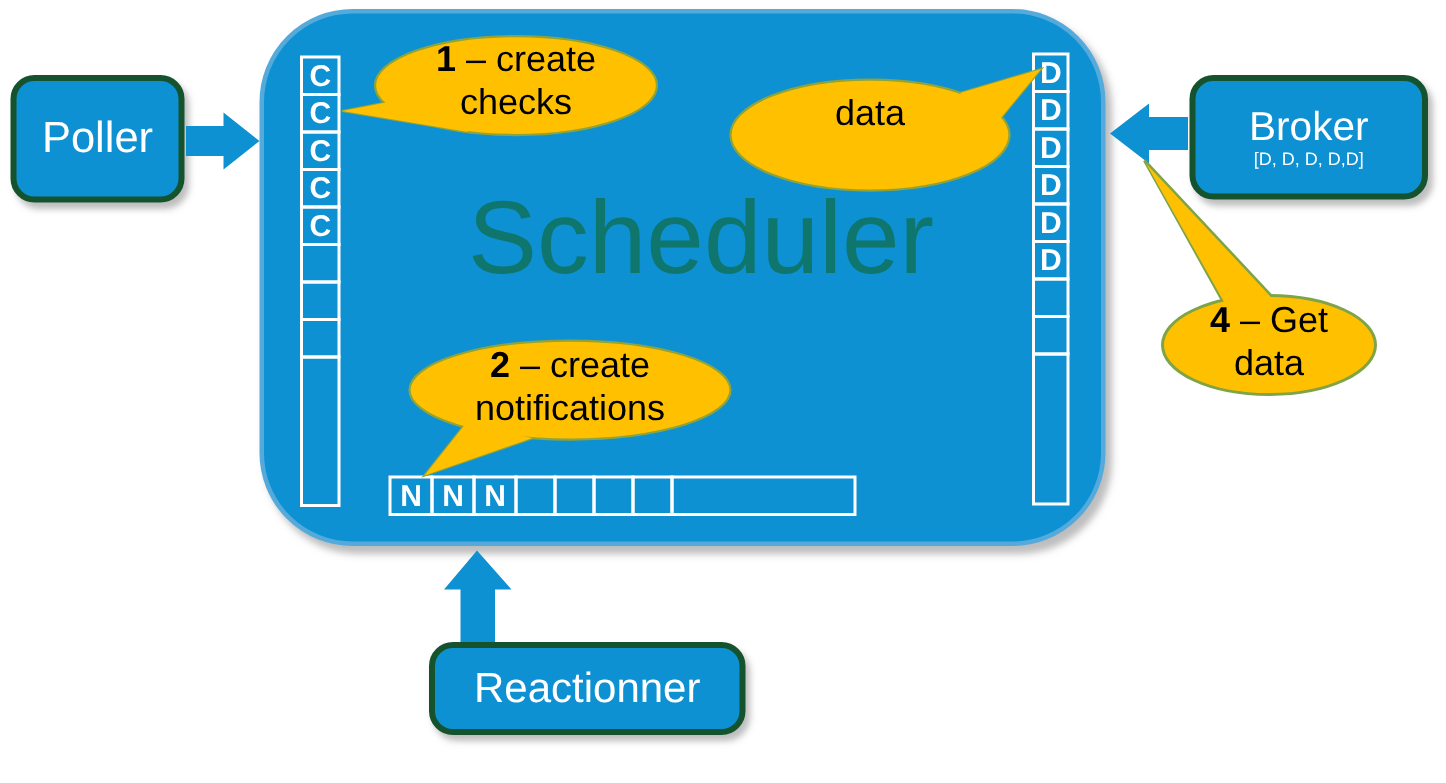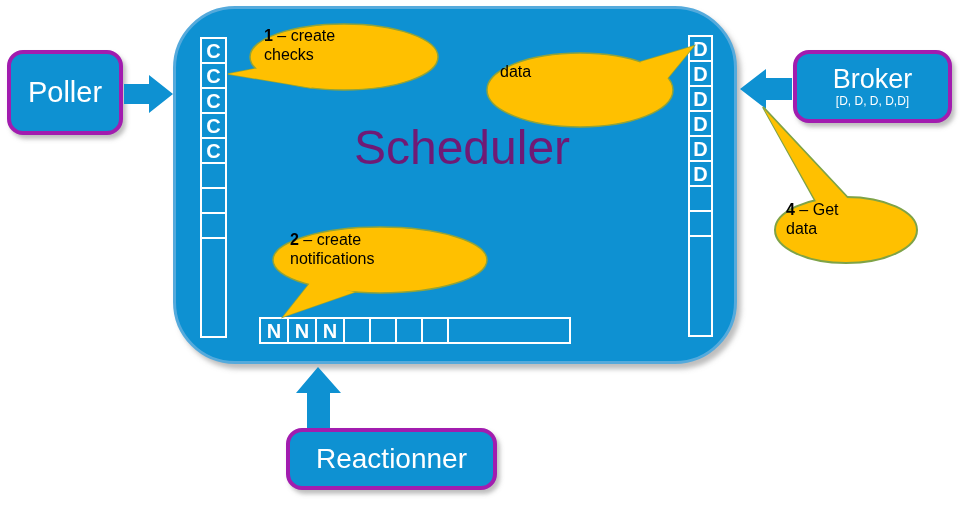--- a/index.html
+++ b/index.html
@@ -8,31 +8,31 @@
     font-family:"Liberation Sans", sans-serif;
   }
   
   .scheduler{
     position:absolute;left:173px;top:6px;width:564px;height:358px;
     background:#0E91D2;border:3px solid #55AADC;border-radius:62px;
     box-sizing:border-box;box-shadow:4px 5px 5px rgba(125,125,125,.5);
   }
   .sch-title{
     position:absolute;left:312px;top:124px;width:300px;text-align:center;
-    color:#701a75;font-size:48px;line-height:1;white-space:nowrap;
+    color:#0f766e;font-size:69px;line-height:1;white-space:nowrap;
   }
   
   .node{
-    position:absolute;background:#0E91D2;border:4px solid #a21caf;border-radius:16px;
+    position:absolute;background:#0E91D2;border:4px solid #14532d;border-radius:16px;
     box-sizing:border-box;box-shadow:3px 4px 4px rgba(125,125,125,.5);
     display:flex;flex-direction:column;align-items:center;justify-content:center;
     color:#ffffff;text-align:center;
   }
   .node-poller{left:7px;top:50px;width:116px;height:85px;font-size:29px;}
-  .node-broker{left:793px;top:50px;width:159px;height:73px;align-items:center;}
+  .node-broker{left:793px;top:50px;width:159px;height:83px;align-items:center;}
   .node-broker .main{font-size:27px;line-height:1.15;}
   .node-broker .sub{font-size:12px;line-height:1.15;}
   .node-reactionner{left:286px;top:428px;width:211px;height:62px;font-size:28px;}
   
   .vcol{position:absolute;display:flex;flex-direction:column;}
   .vcol .cell{
     box-sizing:border-box;height:27px;margin-top:-2px;border:2px solid #ffffff;
     color:#ffffff;font-size:20px;font-weight:bold;line-height:1;
     display:flex;align-items:center;justify-content:center;
   }
@@ -46,21 +46,21 @@
     box-sizing:border-box;width:30px;height:27px;margin-left:-2px;border:2px solid #ffffff;
     color:#ffffff;font-size:20px;font-weight:bold;line-height:1;
     display:flex;align-items:center;justify-content:center;
   }
   .hrow .cell:first-child{margin-left:0;}
   .hrow .cell.small{width:28px;}
   .hrow .cell.wide{width:124px;}
   
   .shape{position:absolute;}
   .btext{
-    position:absolute;color:#000000;font-size:16px;line-height:1.2;text-align:left;
+    position:absolute;color:#000000;font-size:24px;line-height:1.2;text-align:center;
   }
   .btext b{font-weight:bold;}
 </style>
 </head>
 <body>
 
 <div class="canvas">
 
   <div class="scheduler"></div>
   <div class="sch-title">Scheduler</div>

